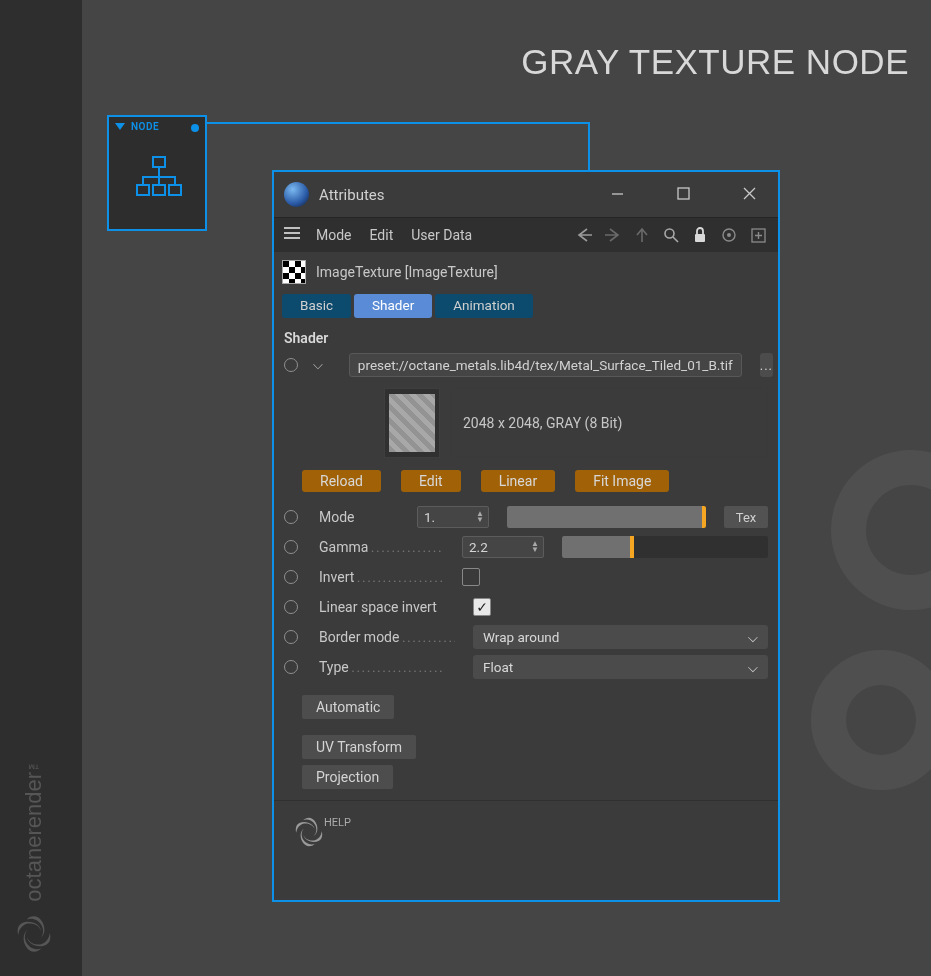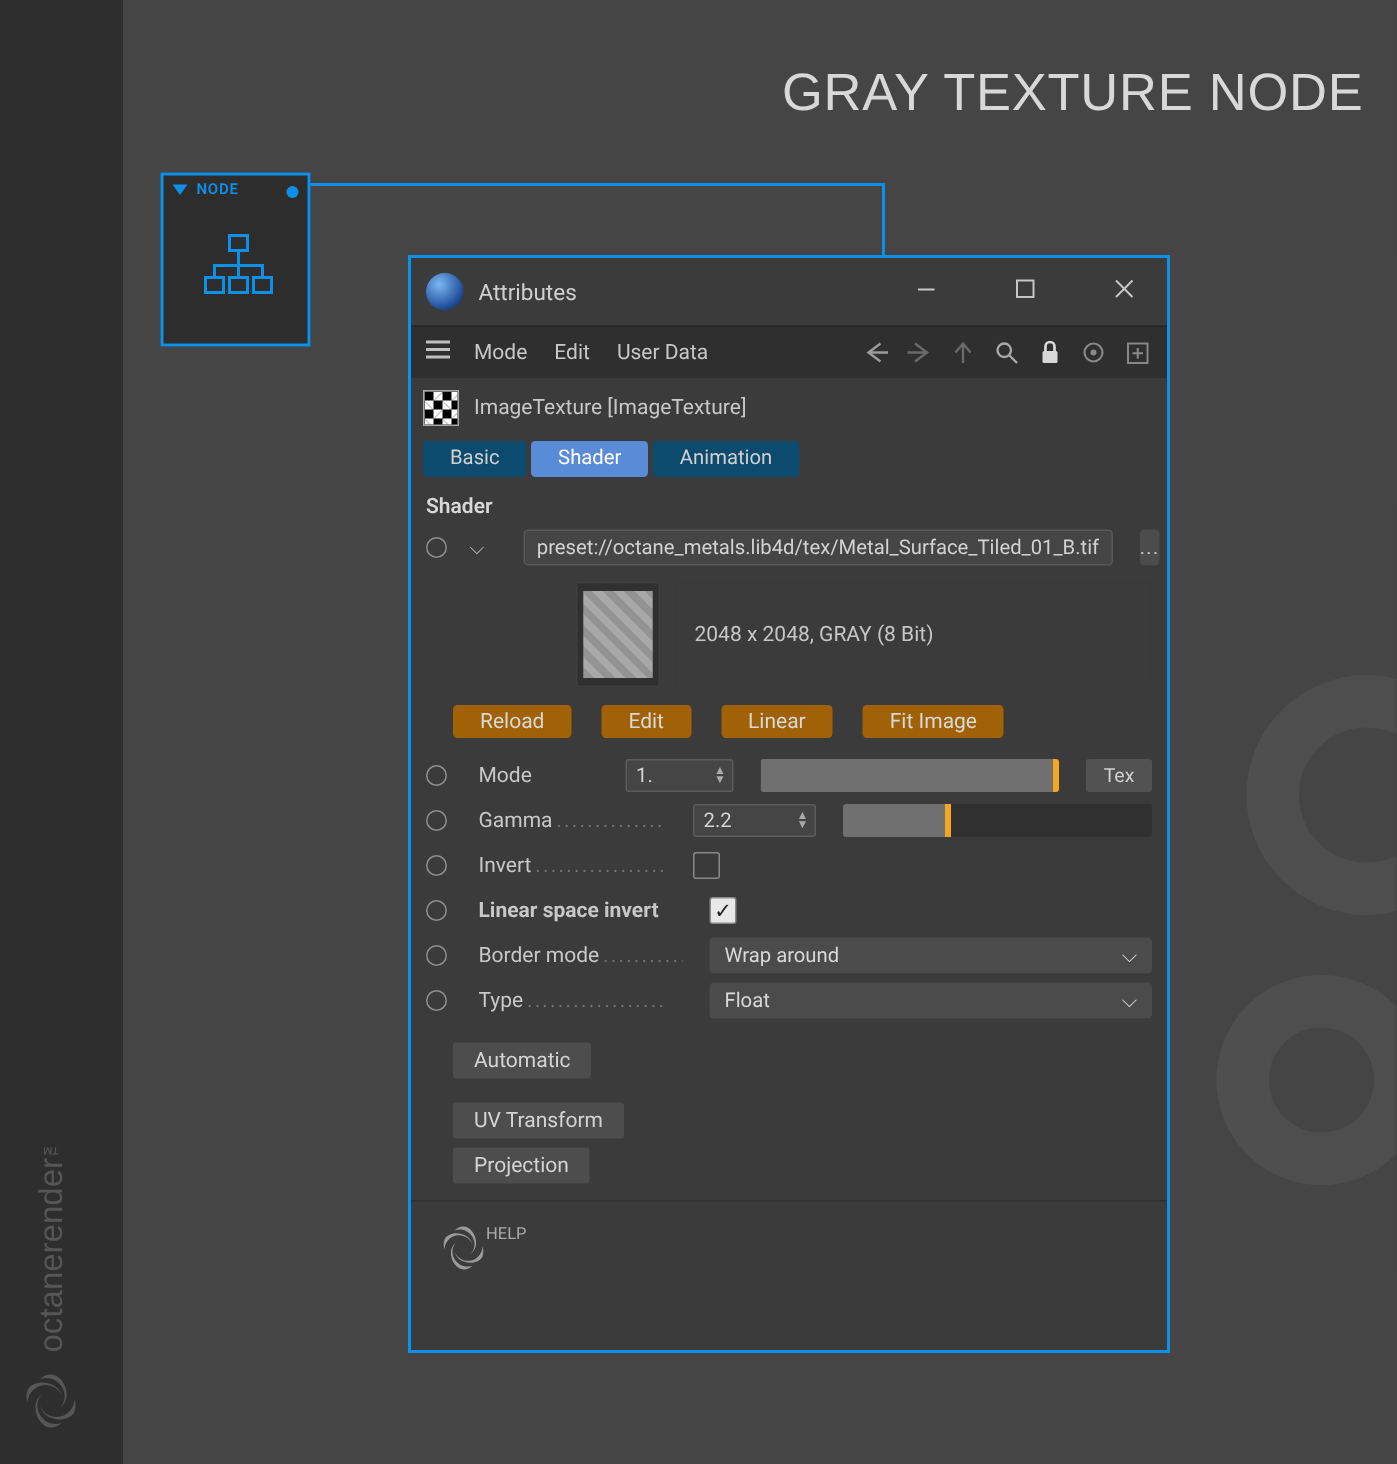--- a/index.html
+++ b/index.html
@@ -392,21 +392,21 @@
     </div>
 
     <div class="row">
       <span class="radio"></span>
       <span class="label dots">Invert</span>
       <span class="check"></span>
     </div>
 
     <div class="row">
       <span class="radio"></span>
-      <span class="label" style="width:136px;font-weight:bold;">Linear space invert</span>
+      <span class="label" style="width:136px;">Linear space invert</span>
       <span class="check on">✓</span>
     </div>
 
     <div class="row">
       <span class="radio"></span>
       <span class="label dots" style="width:136px;">Border mode</span>
       <div class="select">
           <span>Wrap around</span>
           <span>⌵</span>
         </div>

